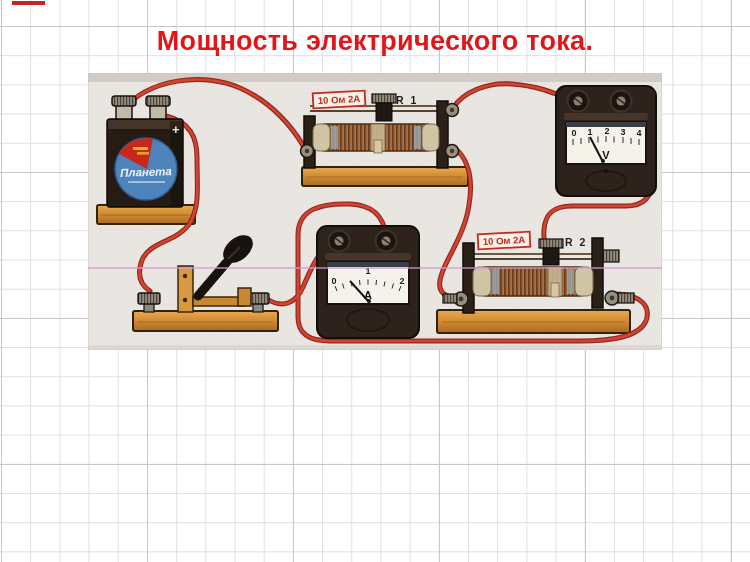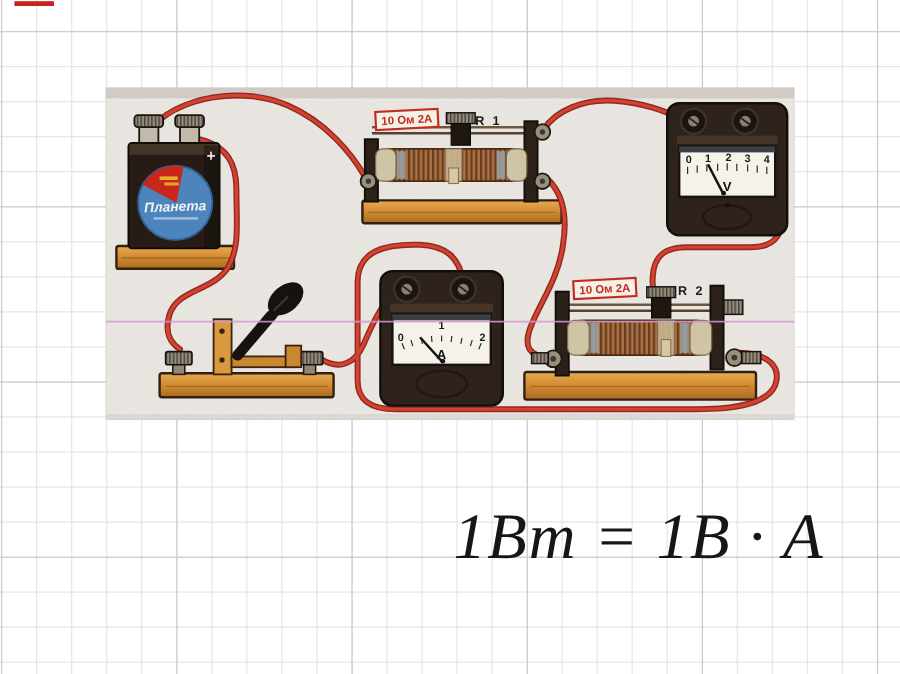--- a/index.html
+++ b/index.html
@@ -26,20 +26,21 @@
   .formula-unit{left:378px;top:416px;font-size:54px;letter-spacing:1px;}
   svg text{font-family:"Liberation Sans",sans-serif;}
 </style>
 </head>
 <body>
 
 <div class="slide">
 
   <div class="red-dash"></div>
 
+  <div class="title">Мощность электрического тока.</div>
 
   <svg class="photo" viewBox="88 73 574 277" xmlns="http://www.w3.org/2000/svg">
     <defs>
       <linearGradient id="wood" x1="0" y1="0" x2="0" y2="1">
         <stop offset="0" stop-color="#e9aa52"></stop>
         <stop offset="0.45" stop-color="#d38d33"></stop>
         <stop offset="1" stop-color="#aa6a1f"></stop>
       </linearGradient>
       <pattern id="coil" width="4" height="40" patternUnits="userSpaceOnUse">
         <rect width="4" height="40" fill="#96603a"></rect>
@@ -208,15 +209,14 @@
       <g transform="rotate(-3 504 240)">
         <rect x="478" y="233" width="52" height="15" fill="#f6f1e7" stroke="#c32b20" stroke-width="1.8"></rect>
         <text x="504" y="244" text-anchor="middle" font-size="9.5" font-weight="bold" fill="#c3291d">10 Ом 2А</text>
       </g>
       <text x="565" y="246" font-size="10.5" font-weight="bold" fill="#1d1b1a" letter-spacing="2">R 2</text>
     </g>
 
     <line x1="88" y1="268" x2="662" y2="268" stroke="#d49ad0" stroke-width="1.3" opacity="0.85"></line>
   </svg>
 
-  <div class="formula formula-unit">1Вт = 1В · А</div>
 
 </div>
 
 </body></html>

